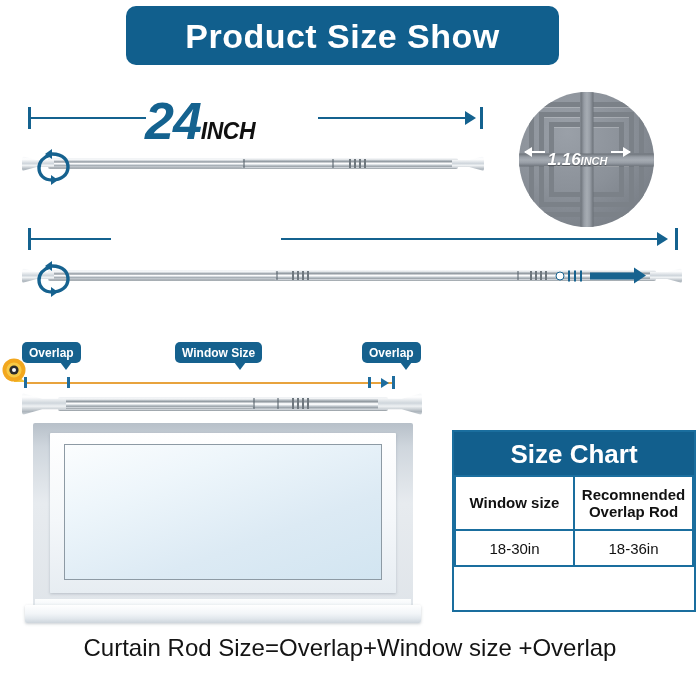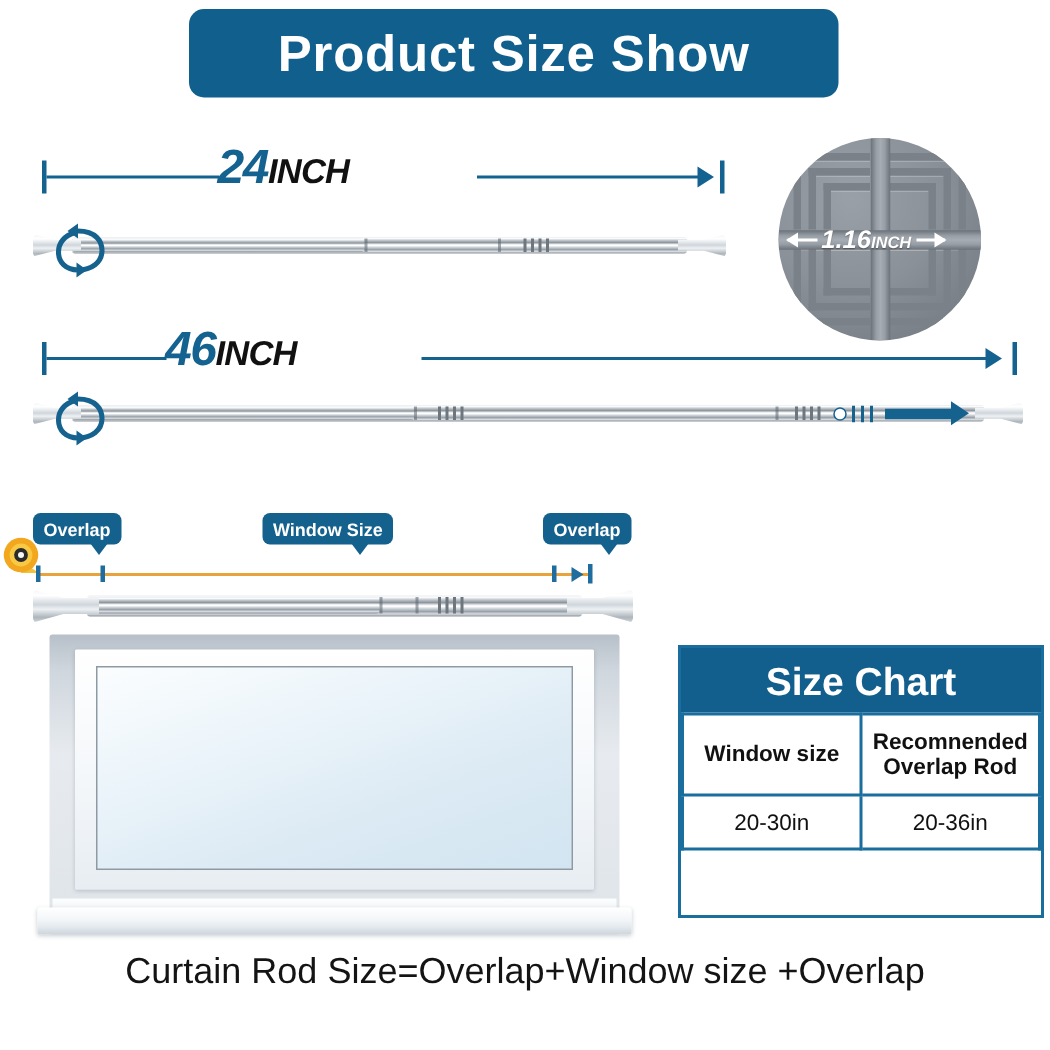--- a/index.html
+++ b/index.html
@@ -32,21 +32,21 @@
   }
   .dimline .arrowhead{
     position:absolute;top:4px;width:0;height:0;
     border-top:7px solid transparent;border-bottom:7px solid transparent;
     border-left:11px solid #14628f;
   }
   .dim-label{
     position:absolute;white-space:nowrap;line-height:1;
     font-style:italic;font-weight:bold;
   }
-  .dim-label .num{color:#14628f;font-size:32px;letter-spacing:-1px;}
+  .dim-label .num{color:#14628f;font-size:52px;letter-spacing:-1px;}
   .dim-label .unit{color:#111111;font-size:23px;letter-spacing:-.5px;}
 
   
   .rod{position:absolute;}
   .rod .tube{
     position:absolute;left:0;top:0;height:100%;
     background:linear-gradient(to bottom,
       #e9ecef 0%, #fbfcfd 9%, #b9c0c6 22%, #8d959c 34%,
       #f2f4f6 46%, #ffffff 52%, #c7ced4 64%,
       #9aa2a9 76%, #d6dbe0 88%, #8b9399 100%);
@@ -116,21 +116,21 @@
     background:linear-gradient(to right,#6b7178 0%,#989ea6 28%,#a6acb3 50%,#989ea6 72%,#6b7178 100%);
   }
   .diacircle .crossh{
     position:absolute;top:50%;left:0;width:100%;height:13px;
     transform:translateY(-50%);
     background:linear-gradient(to bottom,#6b7178 0%,#989ea6 28%,#a6acb3 50%,#989ea6 72%,#6b7178 100%);
   }
   .diacircle .dimrow{
     position:absolute;top:50%;left:6px;right:24px;height:18px;
     transform:translateY(-50%);
-    display:flex;align-items:center;justify-content:center;
+    display:flex;align-items:flex-start;justify-content:center;
   }
   .diacircle .dimrow .ln{flex:1;height:2px;background:#ffffff;position:relative;}
   .diacircle .dimrow .ln.l:before{
     content:"";position:absolute;left:-1px;top:-4px;width:0;height:0;
     border-top:5px solid transparent;border-bottom:5px solid transparent;
     border-right:8px solid #ffffff;
   }
   .diacircle .dimrow .ln.r:after{
     content:"";position:absolute;right:-1px;top:-4px;width:0;height:0;
     border-top:5px solid transparent;border-bottom:5px solid transparent;
@@ -309,23 +309,20 @@
     </div>
   </div>
 
   <div class="dimline" style="left:28px;top:228px;width:650px;">
     <div class="endbar" style="left:0px;"></div>
     <div class="rule" style="left:3px;width:80px;"></div>
     <div class="rule" style="left:253px;width:378px;"></div>
     <div class="arrowhead" style="left:629px;"></div>
     <div class="endbar" style="left:647px;"></div>
   </div>
-  <div class="dim-label" style="left:110px;top:216px;">
-    <span class="num">46</span><span class="unit">INCH</span>
-  </div>
 
   <div class="rod" style="left:22px;top:268px;width:660px;height:15px;">
     <div class="tube" style="left:26px;width:608px;height:11px;top:2px;"></div>
     <div class="tube seg-mid" style="left:26px;width:228px;height:9px;top:3px;"></div>
     <div class="joint" style="left:254px;height:9px;top:3px;"></div>
     <div class="rings" style="left:270px;width:22px;height:9px;top:3px;">
       <i style="left:0px;"></i>
         <i style="left:5px;"></i>
         <i style="left:10px;"></i>
         <i style="left:15px;"></i>
@@ -411,22 +408,22 @@
     </div>
     <table>
       <thead>
         <tr>
           <th>Window size</th>
           <th>Recomnended Overlap Rod</th>
         </tr>
       </thead>
       <tbody>
         <tr>
-          <td>20-30in</td>
-          <td>20-36in</td>
+          <td>18-30in</td>
+          <td>18-36in</td>
         </tr>
       </tbody>
     </table>
   </div>
 
   <div class="footer1" style="top:636px;">Curtain Rod Size=Overlap+Window size +Overlap</div>
 
 </div>
 
 </body></html>

